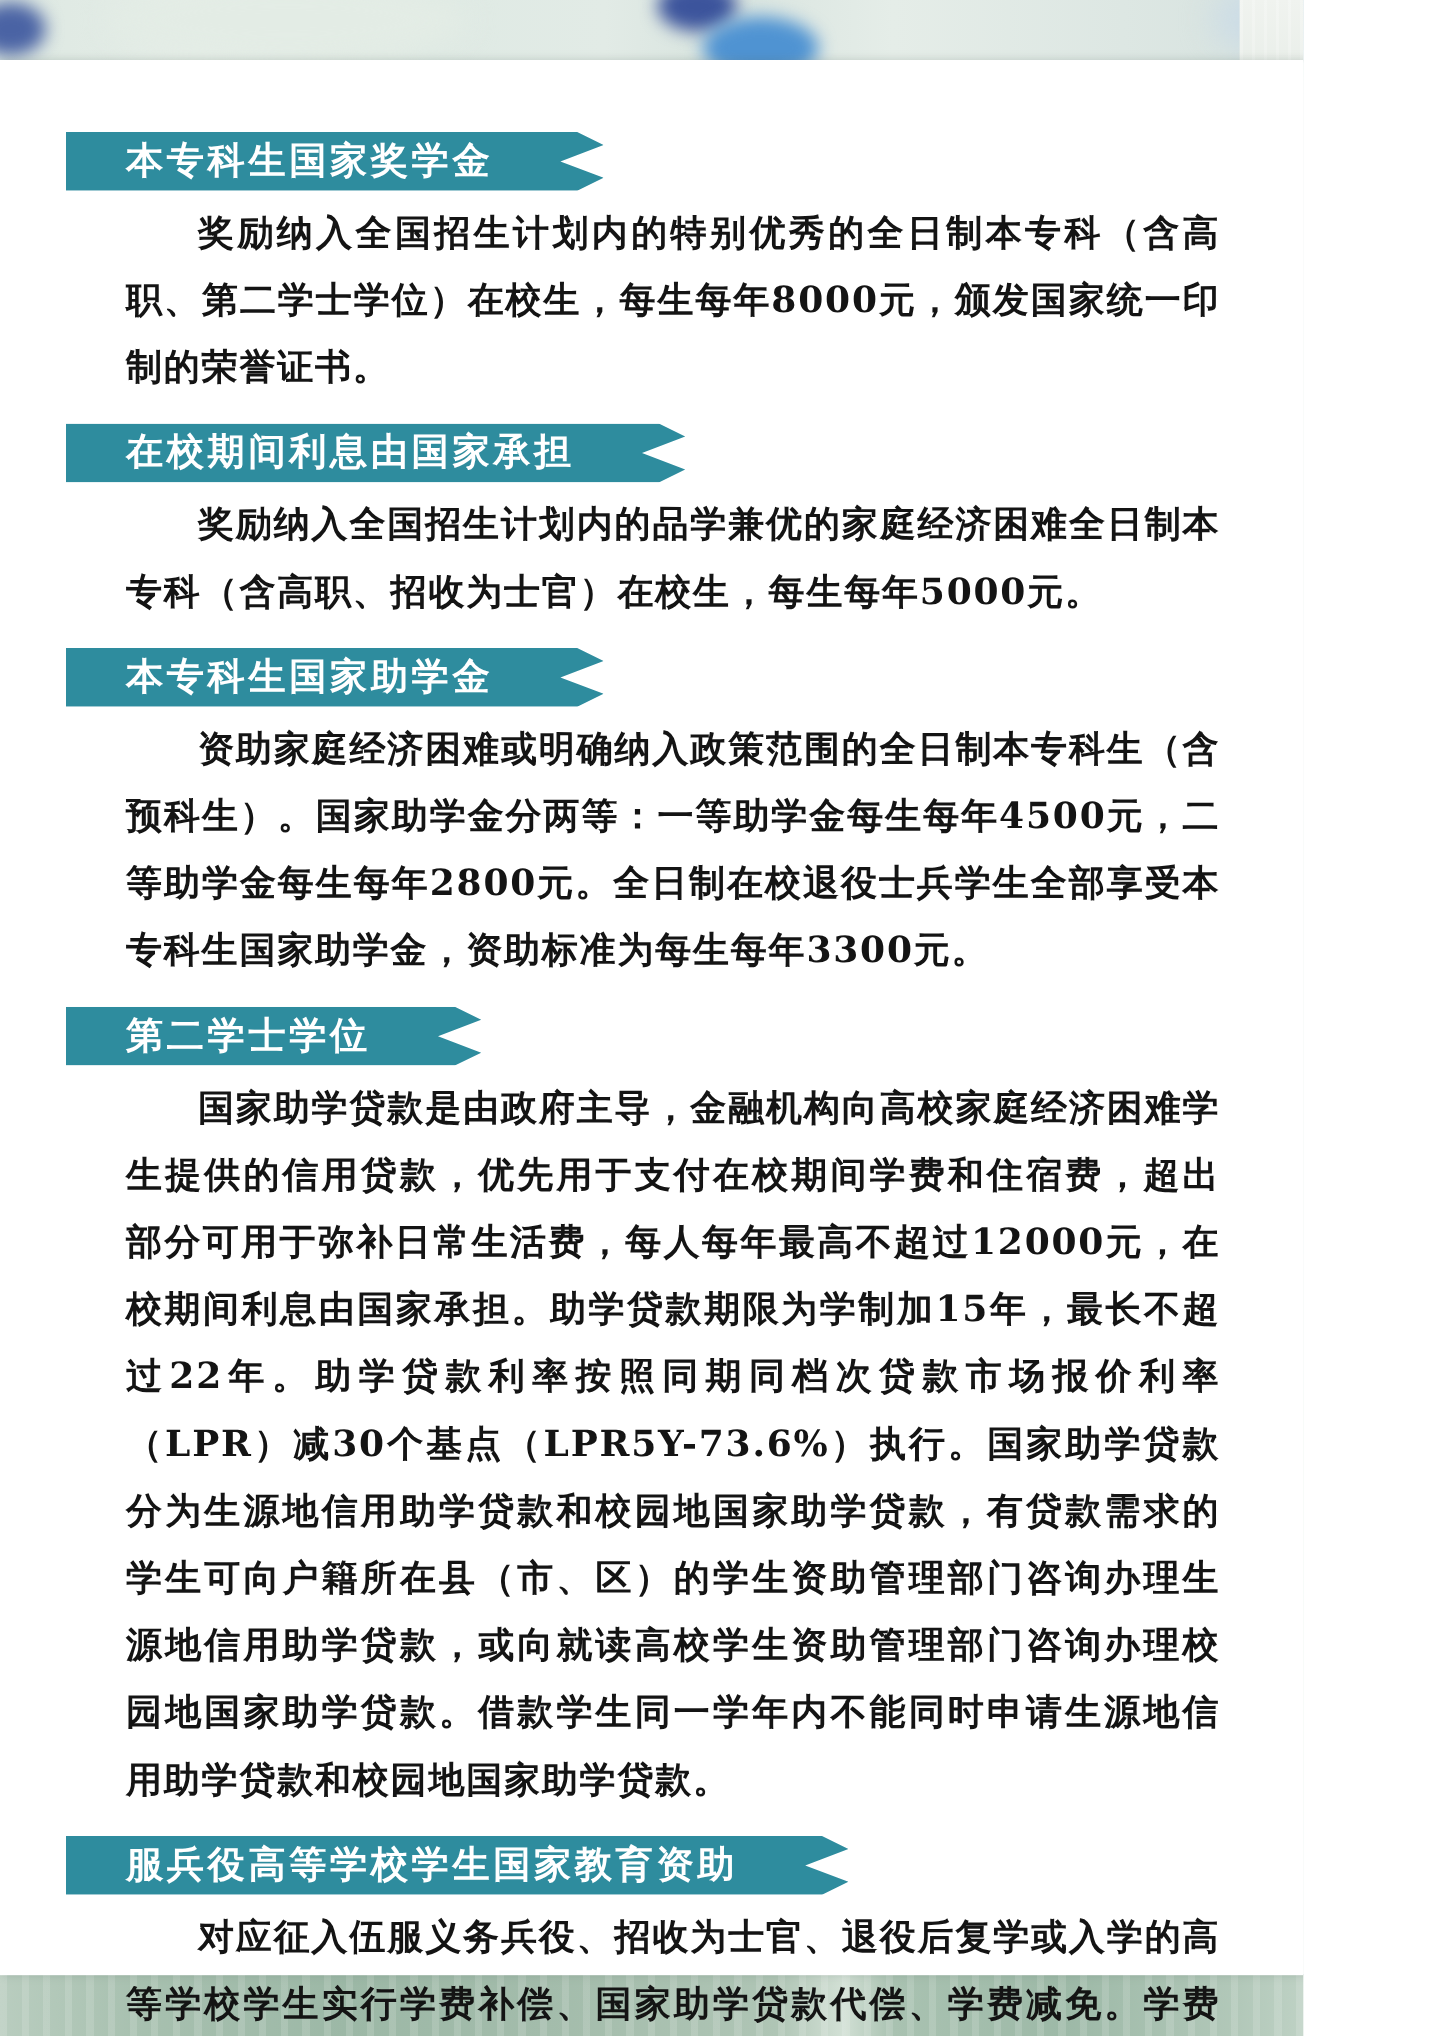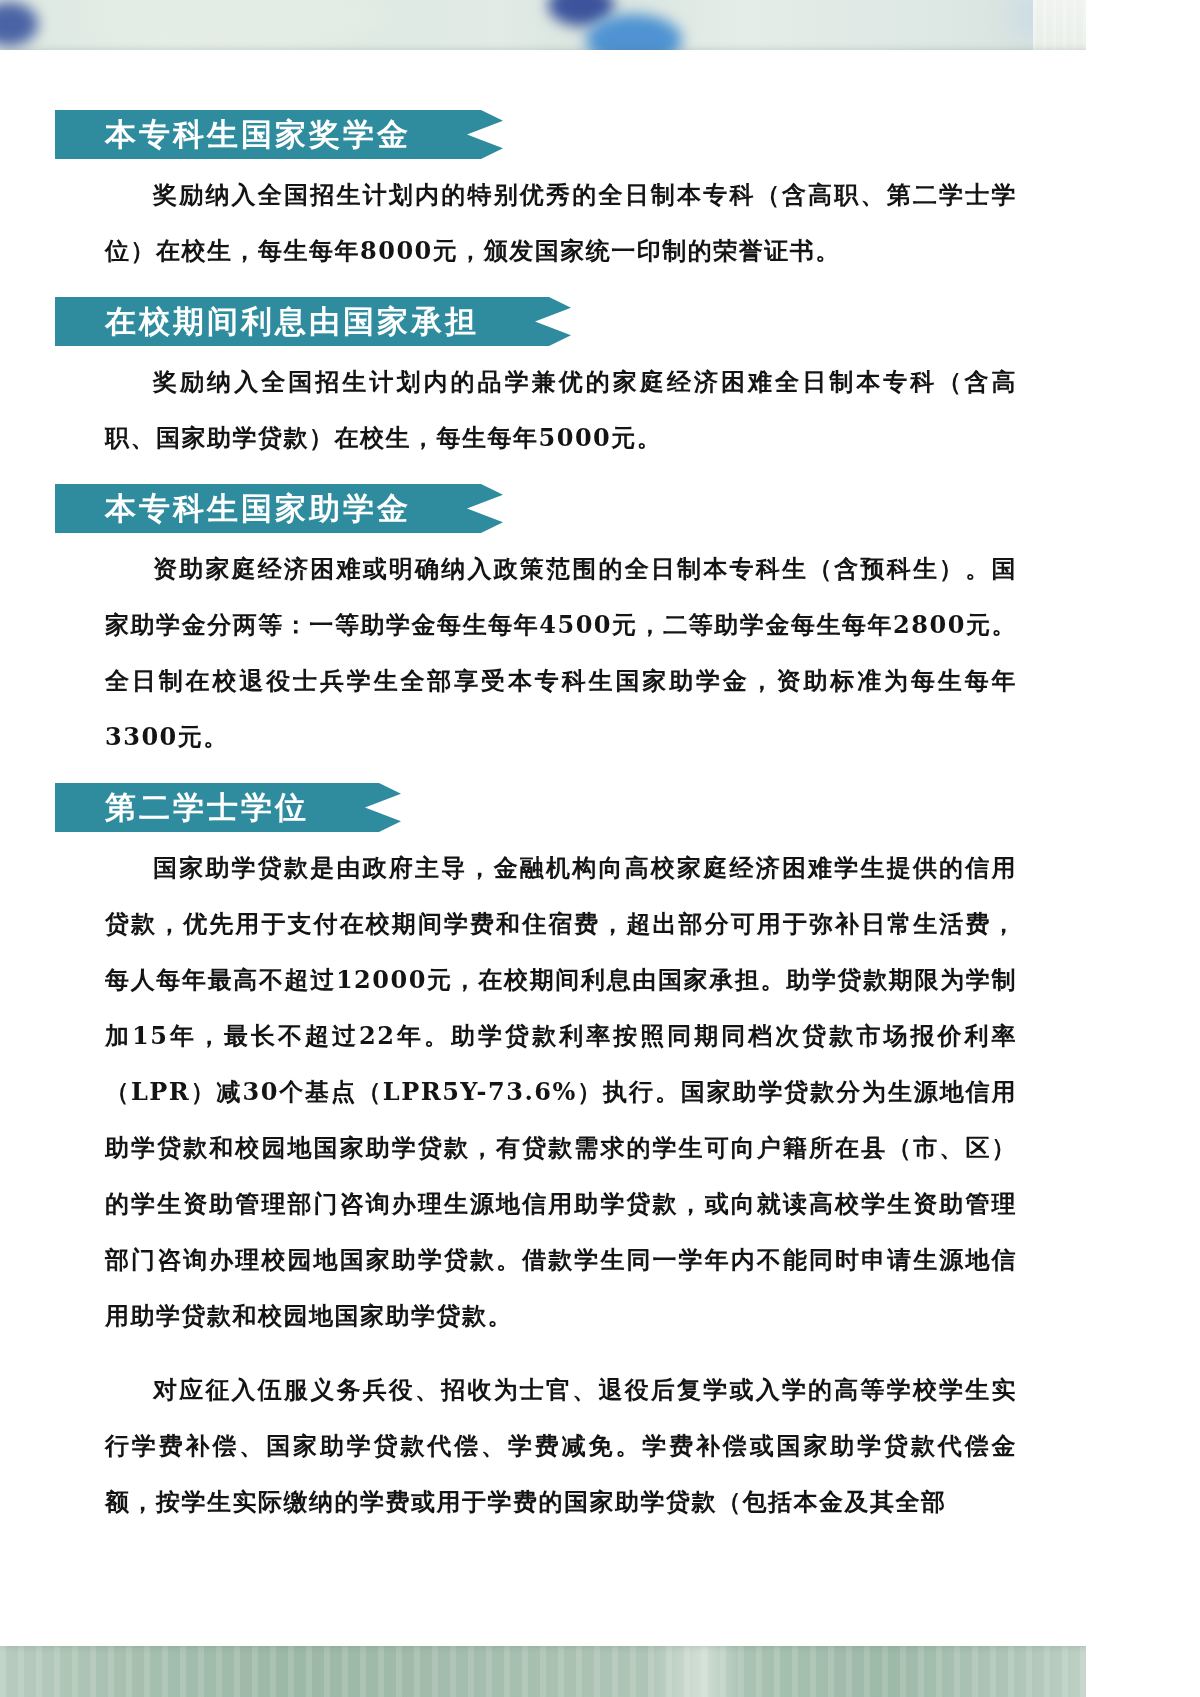--- a/index.html
+++ b/index.html
@@ -85,21 +85,21 @@
     height: 49px;
     letter-spacing: 3px;
     padding: 0 92px 0 50px;
     clip-path: polygon(0 0, calc(100% - 22px) 0, 100% 22%,
                        calc(100% - 36px) 50%, 100% 78%,
                        calc(100% - 22px) 100%, 0 100%);
   }
   .body-text {
     margin: 8px 0 18px 50px;
     width: 912px;
-    font-size: 24px;
+    font-size: 30px;
     line-height: 56px;
     font-weight: bold;
     color: var(--body-text, #141414);
     text-align: justify;
     text-indent: 2em;
     letter-spacing: 1.5px;
   }
 </style>
 </head>
 <body>
@@ -123,35 +123,38 @@
       <div class="banner">
         <span>本专科生国家奖学金</span>
       </div>
       <p class="body-text">奖励纳入全国招生计划内的特别优秀的全日制本专科（含高职、第二学士学位）在校生，每生每年8000元，颁发国家统一印制的荣誉证书。</p>
     </div>
 
     <div class="section">
       <div class="banner">
         <span>在校期间利息由国家承担</span>
       </div>
-      <p class="body-text">奖励纳入全国招生计划内的品学兼优的家庭经济困难全日制本专科（含高职、国家助学贷款）在校生，每生每年5000元。</p>
+      <p class="body-text">奖励纳入全国招生计划内的品学兼优的家庭经济困难全日制本专科（含高职、招收为士官）在校生，每生每年5000元。</p>
     </div>
 
     <div class="section">
       <div class="banner">
         <span>本专科生国家助学金</span>
       </div>
       <p class="body-text">资助家庭经济困难或明确纳入政策范围的全日制本专科生（含预科生）。国家助学金分两等：一等助学金每生每年4500元，二等助学金每生每年2800元。全日制在校退役士兵学生全部享受本专科生国家助学金，资助标准为每生每年3300元。</p>
     </div>
 
     <div class="section">
       <div class="banner">
         <span>第二学士学位</span>
       </div>
       <p class="body-text">国家助学贷款是由政府主导，金融机构向高校家庭经济困难学生提供的信用贷款，优先用于支付在校期间学费和住宿费，超出部分可用于弥补日常生活费，每人每年最高不超过12000元，在校期间利息由国家承担。助学贷款期限为学制加15年，最长不超过22年。助学贷款利率按照同期同档次贷款市场报价利率（LPR）减30个基点（LPR5Y-73.6%）执行。国家助学贷款分为生源地信用助学贷款和校园地国家助学贷款，有贷款需求的学生可向户籍所在县（市、区）的学生资助管理部门咨询办理生源地信用助学贷款，或向就读高校学生资助管理部门咨询办理校园地国家助学贷款。借款学生同一学年内不能同时申请生源地信用助学贷款和校园地国家助学贷款。</p>
     </div>
 
     <div class="section">
+      <div class="banner">
+        <span>服兵役高等学校学生国家教育资助</span>
+      </div>
       <p class="body-text">对应征入伍服义务兵役、招收为士官、退役后复学或入学的高等学校学生实行学费补偿、国家助学贷款代偿、学费减免。学费补偿或国家助学贷款代偿金额，按学生实际缴纳的学费或用于学费的国家助学贷款（包括本金及其全部</p>
     </div>
 
   </div>
 </div>
 
 </body></html>

